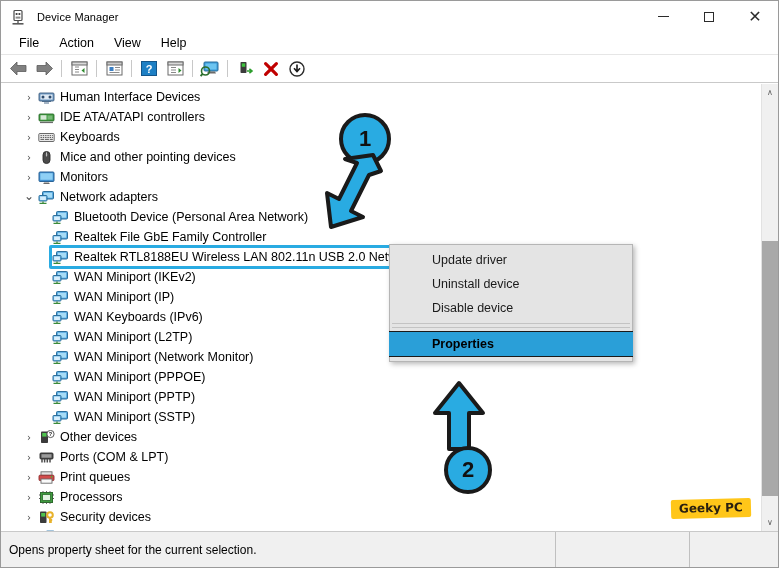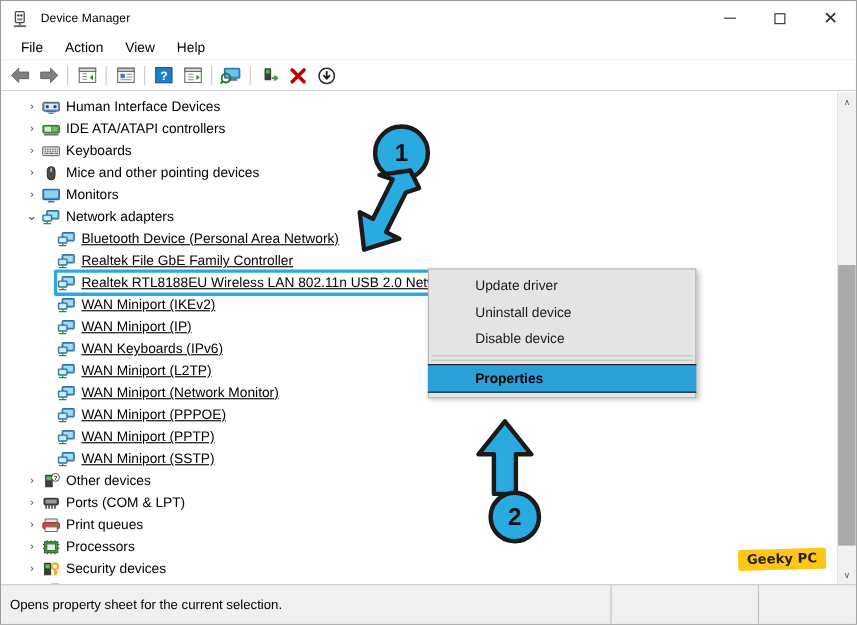--- a/index.html
+++ b/index.html
@@ -94,21 +94,21 @@
     color:#4c4c4c; font-size:10px;
     font-family:"DejaVu Sans", sans-serif;
   }
   .row .ico {
     width:18px; height:16px; margin-right:5px;
     display:flex; align-items:center; justify-content:center;
     position:relative;
   }
   .row .lbl { line-height:16px; }
   .depth0 { padding-left:20px; }
-  .depth1 { padding-left:50px;text-decoration:underline; }
+  .depth1 { padding-left:50px; }
 
   .row.selected { }
   .sel-box {
     position:absolute;
     border:3px solid #29abe2;
     border-radius:2px;
     pointer-events:none;
   }
 
   

